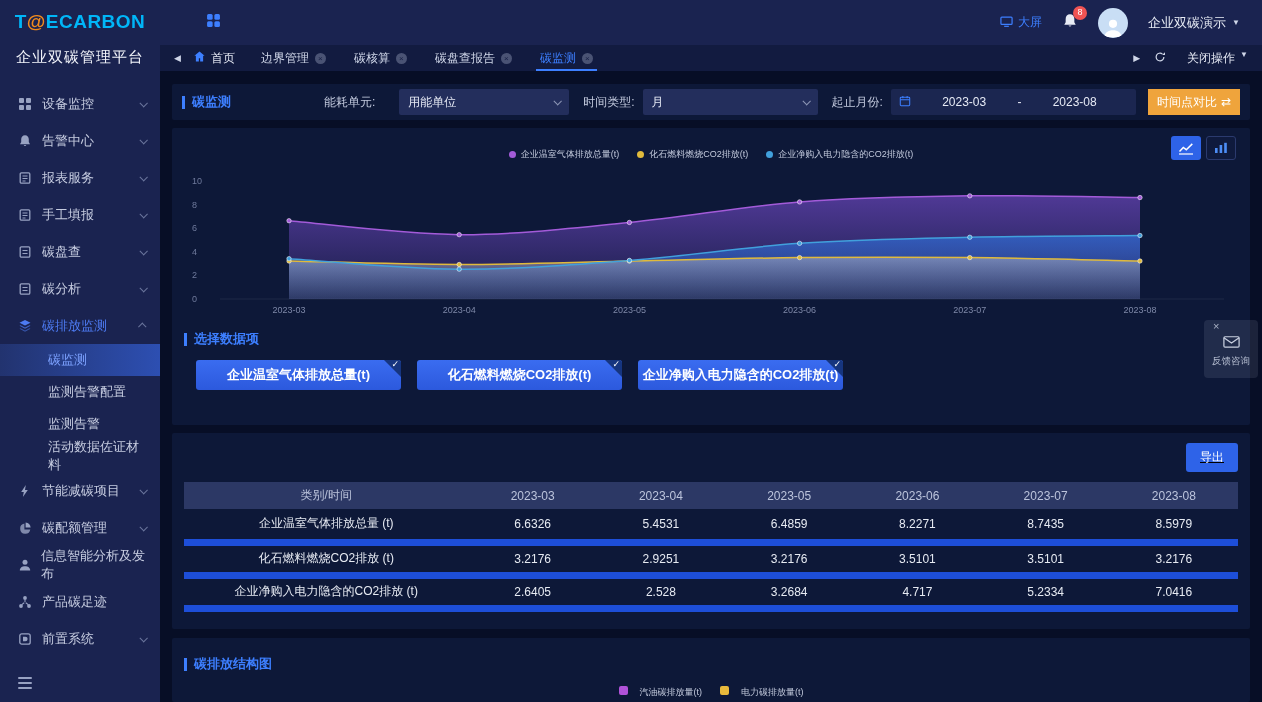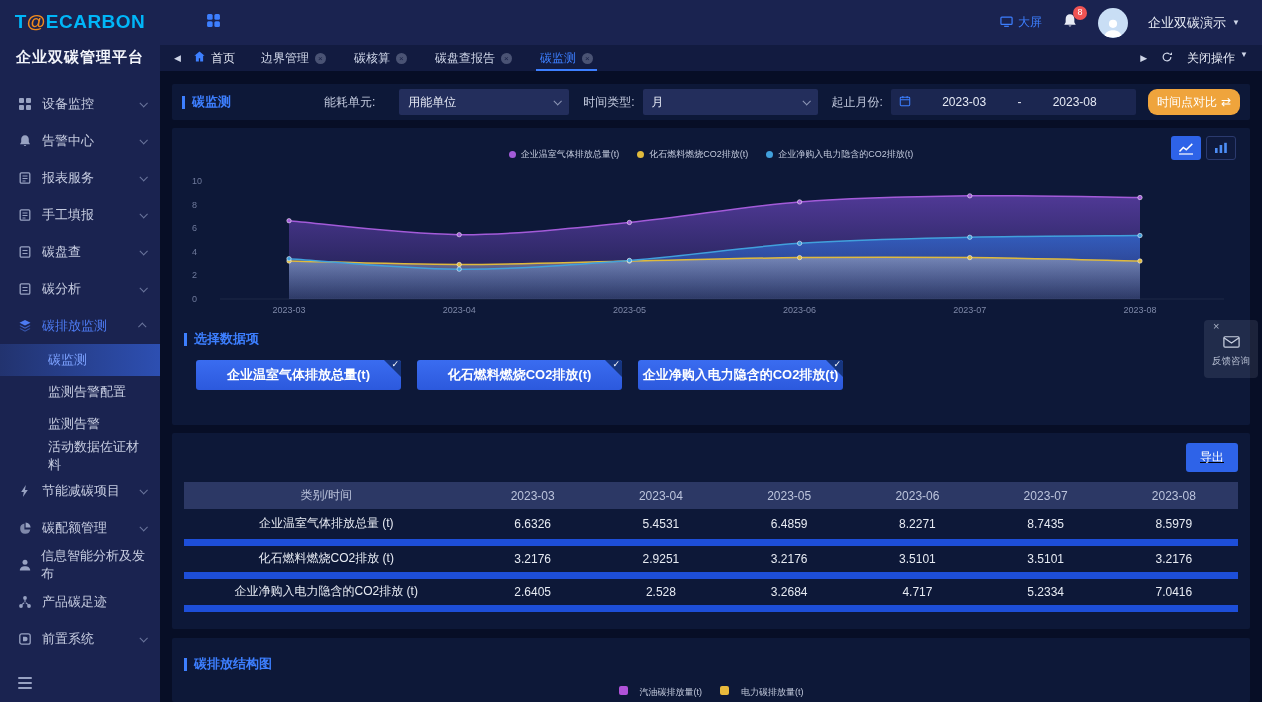--- a/index.html
+++ b/index.html
@@ -4,21 +4,21 @@
 <style>
   * { margin:0; padding:0; box-sizing:border-box; }
   html,body { width:1262px; height:702px; overflow:hidden; background:#070e26;
     font-family:"Liberation Sans","DejaVu Sans",sans-serif; }
   .app { position:relative; display:flex; width:1262px; height:702px; }
 
   
   .sidebar { width:160px; min-width:160px; background:#1a2350; display:flex; flex-direction:column; overflow:hidden; }
   .logo { height:44px; display:flex; align-items:center; justify-content:center; font-size:19px; font-weight:bold; letter-spacing:.5px; }
   .logo .c1 { color:#00b6f8; } .logo .c2 { color:#f08a1d; } .logo .c3 { color:#00b6f8; }
-  .platform-title { color:#f2f4fa; font-size:15px; font-weight:bold; text-align:center; margin:4px 0 12px; letter-spacing:1px; }
+  .platform-title { color:#f2f4fa; font-size:15px; font-weight:normal; text-align:center; margin:4px 0 12px; letter-spacing:1px; }
   #sidebar-nav { flex:1; margin-top:6px; }
   .side-item { height:37px; display:flex; align-items:center; padding:0 14px 0 18px; color:#c6cce0; font-size:13px; cursor:pointer; }
   .side-item .s-icon { width:15px; height:15px; margin-right:9px; color:#98a2c2; display:inline-flex; align-items:center; }
   .side-item.active { color:#4d7bf3; }
   .side-item.active .s-icon { color:#4d7bf3; }
   .side-item.sub { height:32px; padding-left:48px; }
   .side-item.selected { background:linear-gradient(90deg,#22336f,#2d4fb2); color:#7da2ff; }
   .chev { margin-left:auto; width:6px; height:6px; border-right:1.5px solid #6a759c; border-bottom:1.5px solid #6a759c; transform:rotate(45deg) translateY(-1px); }
   .chev.up { transform:rotate(-135deg) translateY(-1px); }
   .hamburger { padding:4px 0 10px 18px; }
@@ -37,36 +37,36 @@
 
   .tabbar { height:26px; background:#121b40; display:flex; align-items:center; padding:0 14px; font-size:12px; color:#cfd6e8; }
   .arrow-btn { font-size:9px; color:#cfd6e8; cursor:pointer; }
   .home { display:flex; align-items:center; gap:5px; margin-left:12px; cursor:pointer; color:#e3e7f2; }
   #tabs { display:flex; margin-left:26px; gap:28px; height:26px; }
   .tab { display:flex; align-items:center; gap:6px; position:relative; cursor:pointer; color:#cfd6e8; }
   .tab.active { color:#3D7FFF; }
   .tab.active::after { content:""; position:absolute; left:-4px; right:-4px; bottom:0; height:2px; background:#3D7FFF; }
   .tab-close { width:11px; height:11px; border-radius:50%; background:#4a5374; color:#171f45; font-size:8px; line-height:11px; text-align:center; cursor:pointer; }
   .tab-right { margin-left:auto; display:flex; align-items:center; gap:14px; }
-  .close-ops { display:flex; gap:5px; color:#e3e7f2; cursor:pointer; }
+  .close-ops { display:flex; gap:5px; color:#e3e7f2; cursor:pointer;margin-left:7px; }
 
   .content { flex:1; padding:0 12px; overflow:hidden; }
   .panel { background:#0d1838; border-radius:2px; }
 
   
   .filter-panel { margin-top:13px; height:36px; display:flex; align-items:center; padding:0 10px; }
   .sec-head { display:flex; align-items:center; gap:7px; }
   .sec-bar { width:3px; height:13px; background:#3D7FFF; }
   .sec-title { color:#3D7FFF; font-size:13px; font-weight:600; }
   .f-label { color:#c3cade; font-size:12px; }
   .select { background:#232e5c; height:26px; border-radius:2px; color:#e6eaf5; font-size:12px; display:flex; align-items:center; padding:0 9px; cursor:pointer; }
   .select .chev { border-color:#8d96b5; margin-left:auto; }
   .datebox { background:#1b2650; height:26px; border-radius:2px; color:#e6eaf5; font-size:12px; display:flex; align-items:center; padding:0 8px; width:245px; cursor:pointer; }
   .datebox .dpart { flex:1; text-align:center; }
-  .cmp-btn { background:#EFA43C; color:#fff; height:26px; border-radius:9px; font-size:12px; display:flex; align-items:center; gap:4px; padding:0 9px; border:none; cursor:pointer; }
+  .cmp-btn { background:#EFA43C; color:#fff; height:26px; border-radius:0; font-size:12px; display:flex; align-items:center; gap:4px; padding:0 9px; border:none; cursor:pointer; }
 
   
   .chart-panel { margin-top:8px; height:297px; position:relative; padding:0 12px; }
   .toggles { position:absolute; top:8px; right:14px; display:flex; gap:5px; }
   .toggle { width:30px; height:24px; border-radius:3px; display:flex; align-items:center; justify-content:center; cursor:pointer; }
   .toggle.on { background:#2E63E8; }
   .toggle.off { border:1px solid #2b3a6e; background:rgba(18,28,66,.5); }
   .chart-legend { display:flex; justify-content:center; align-items:center; gap:18px; padding-top:20px; }
   .leg-item { display:flex; align-items:center; gap:5px; color:#c2c9dc; font-size:9px; }
   .leg-dot { width:7px; height:7px; border-radius:50%; }

